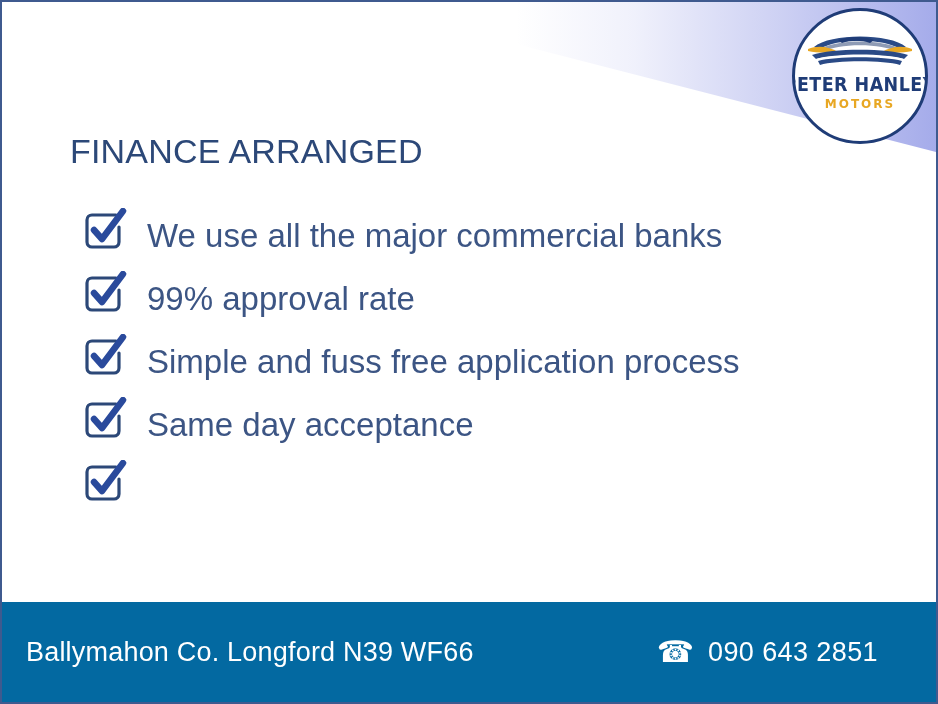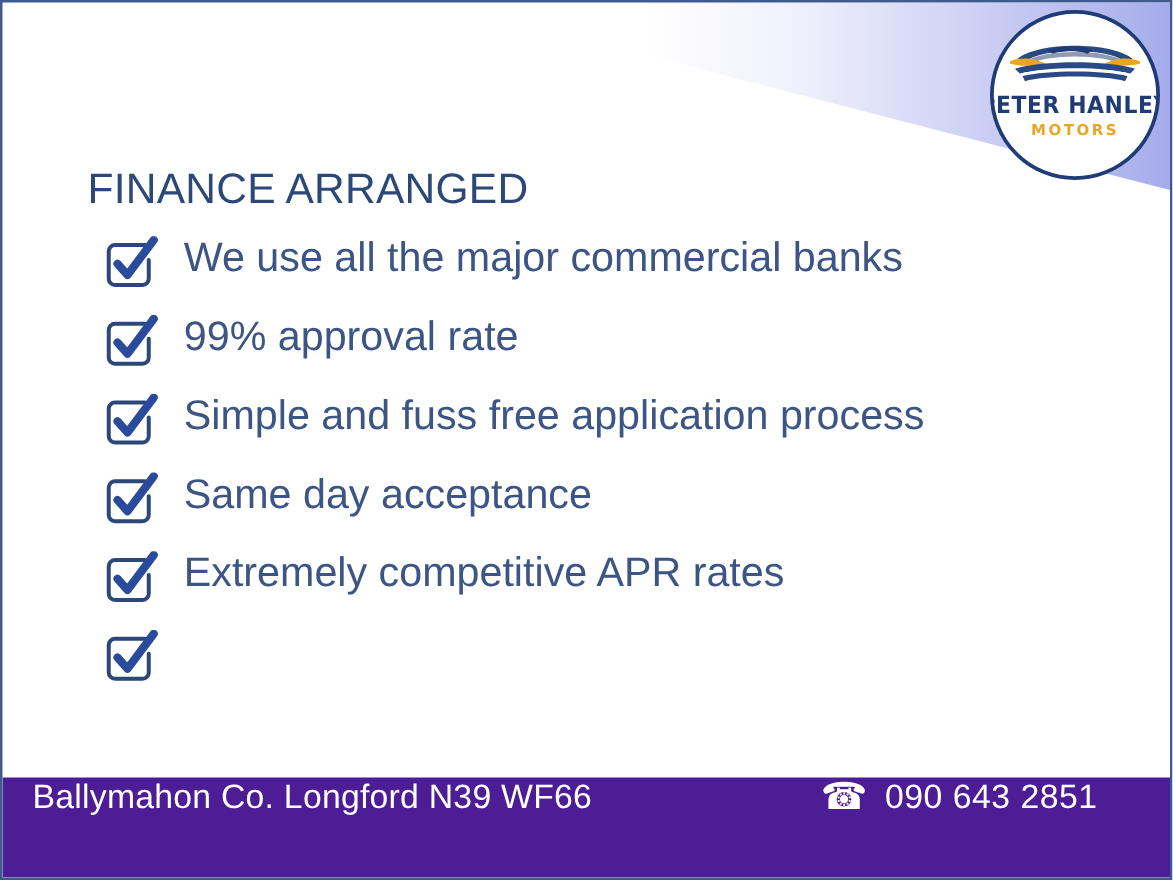--- a/index.html
+++ b/index.html
@@ -100,21 +100,21 @@
     white-space: nowrap;
   }
 
   .benefit-list {
     list-style: none;
     margin: 18px 0 0 0;
     padding: 0;
   }
   .benefit-item {
     display: flex;
-    align-items: flex-start;
+    align-items: flex-end;
     height: 63px;
     padding-left: 81px;
   }
   .check-icon {
     flex: 0 0 auto;
     width: 44px;
     height: 44px;
     margin-right: 20px;
     display: block;
   }
@@ -124,24 +124,24 @@
     line-height: 1;
     white-space: nowrap;
   }
 
   
   .footer {
     position: absolute;
     left: 0;
     right: 0;
     bottom: 0;
-    height: 80px;
-    background: #4c1d95;
-    display: flex;
-    align-items: flex-start;
+    height: 100px;
+    background: #0369a1;
+    display: flex;
+    align-items: center;
     color: #ffffff;
   }
   .footer-address {
     font-size: 27px;
     margin-left: 24px;
     letter-spacing: 0.2px;
     white-space: nowrap;
   }
   .footer-phone {
     display: flex;
@@ -213,27 +213,20 @@
       </li>
 
       <li class="benefit-item">
         <svg class="check-icon" viewBox="0 0 44 44">
           <path d="M33 7 H9 a5 5 0 0 0 -5 5 v22 a5 5 0 0 0 5 5 h22 a5 5 0 0 0 5 -5 V19" fill="none" stroke="#2c4878" stroke-width="3.2" stroke-linecap="round"></path>
           <path d="M11 22 L19 31 L40 3" fill="none" stroke="#2a4a9c" stroke-width="6.5" stroke-linecap="round" stroke-linejoin="round"></path>
         </svg>
         <span class="benefit-text">Same day acceptance</span>
       </li>
 
-      <li class="benefit-item">
-        <svg class="check-icon" viewBox="0 0 44 44">
-          <path d="M33 7 H9 a5 5 0 0 0 -5 5 v22 a5 5 0 0 0 5 5 h22 a5 5 0 0 0 5 -5 V19" fill="none" stroke="#2c4878" stroke-width="3.2" stroke-linecap="round"></path>
-          <path d="M11 22 L19 31 L40 3" fill="none" stroke="#2a4a9c" stroke-width="6.5" stroke-linecap="round" stroke-linejoin="round"></path>
-        </svg>
-        <span class="benefit-text">Extremely competitive APR rates</span>
-      </li>
 
       <li class="benefit-item">
         <svg class="check-icon" viewBox="0 0 44 44">
           <path d="M33 7 H9 a5 5 0 0 0 -5 5 v22 a5 5 0 0 0 5 5 h22 a5 5 0 0 0 5 -5 V19" fill="none" stroke="#2c4878" stroke-width="3.2" stroke-linecap="round"></path>
           <path d="M11 22 L19 31 L40 3" fill="none" stroke="#2a4a9c" stroke-width="6.5" stroke-linecap="round" stroke-linejoin="round"></path>
         </svg>
       </li>
 
     </ul>
   </div>

